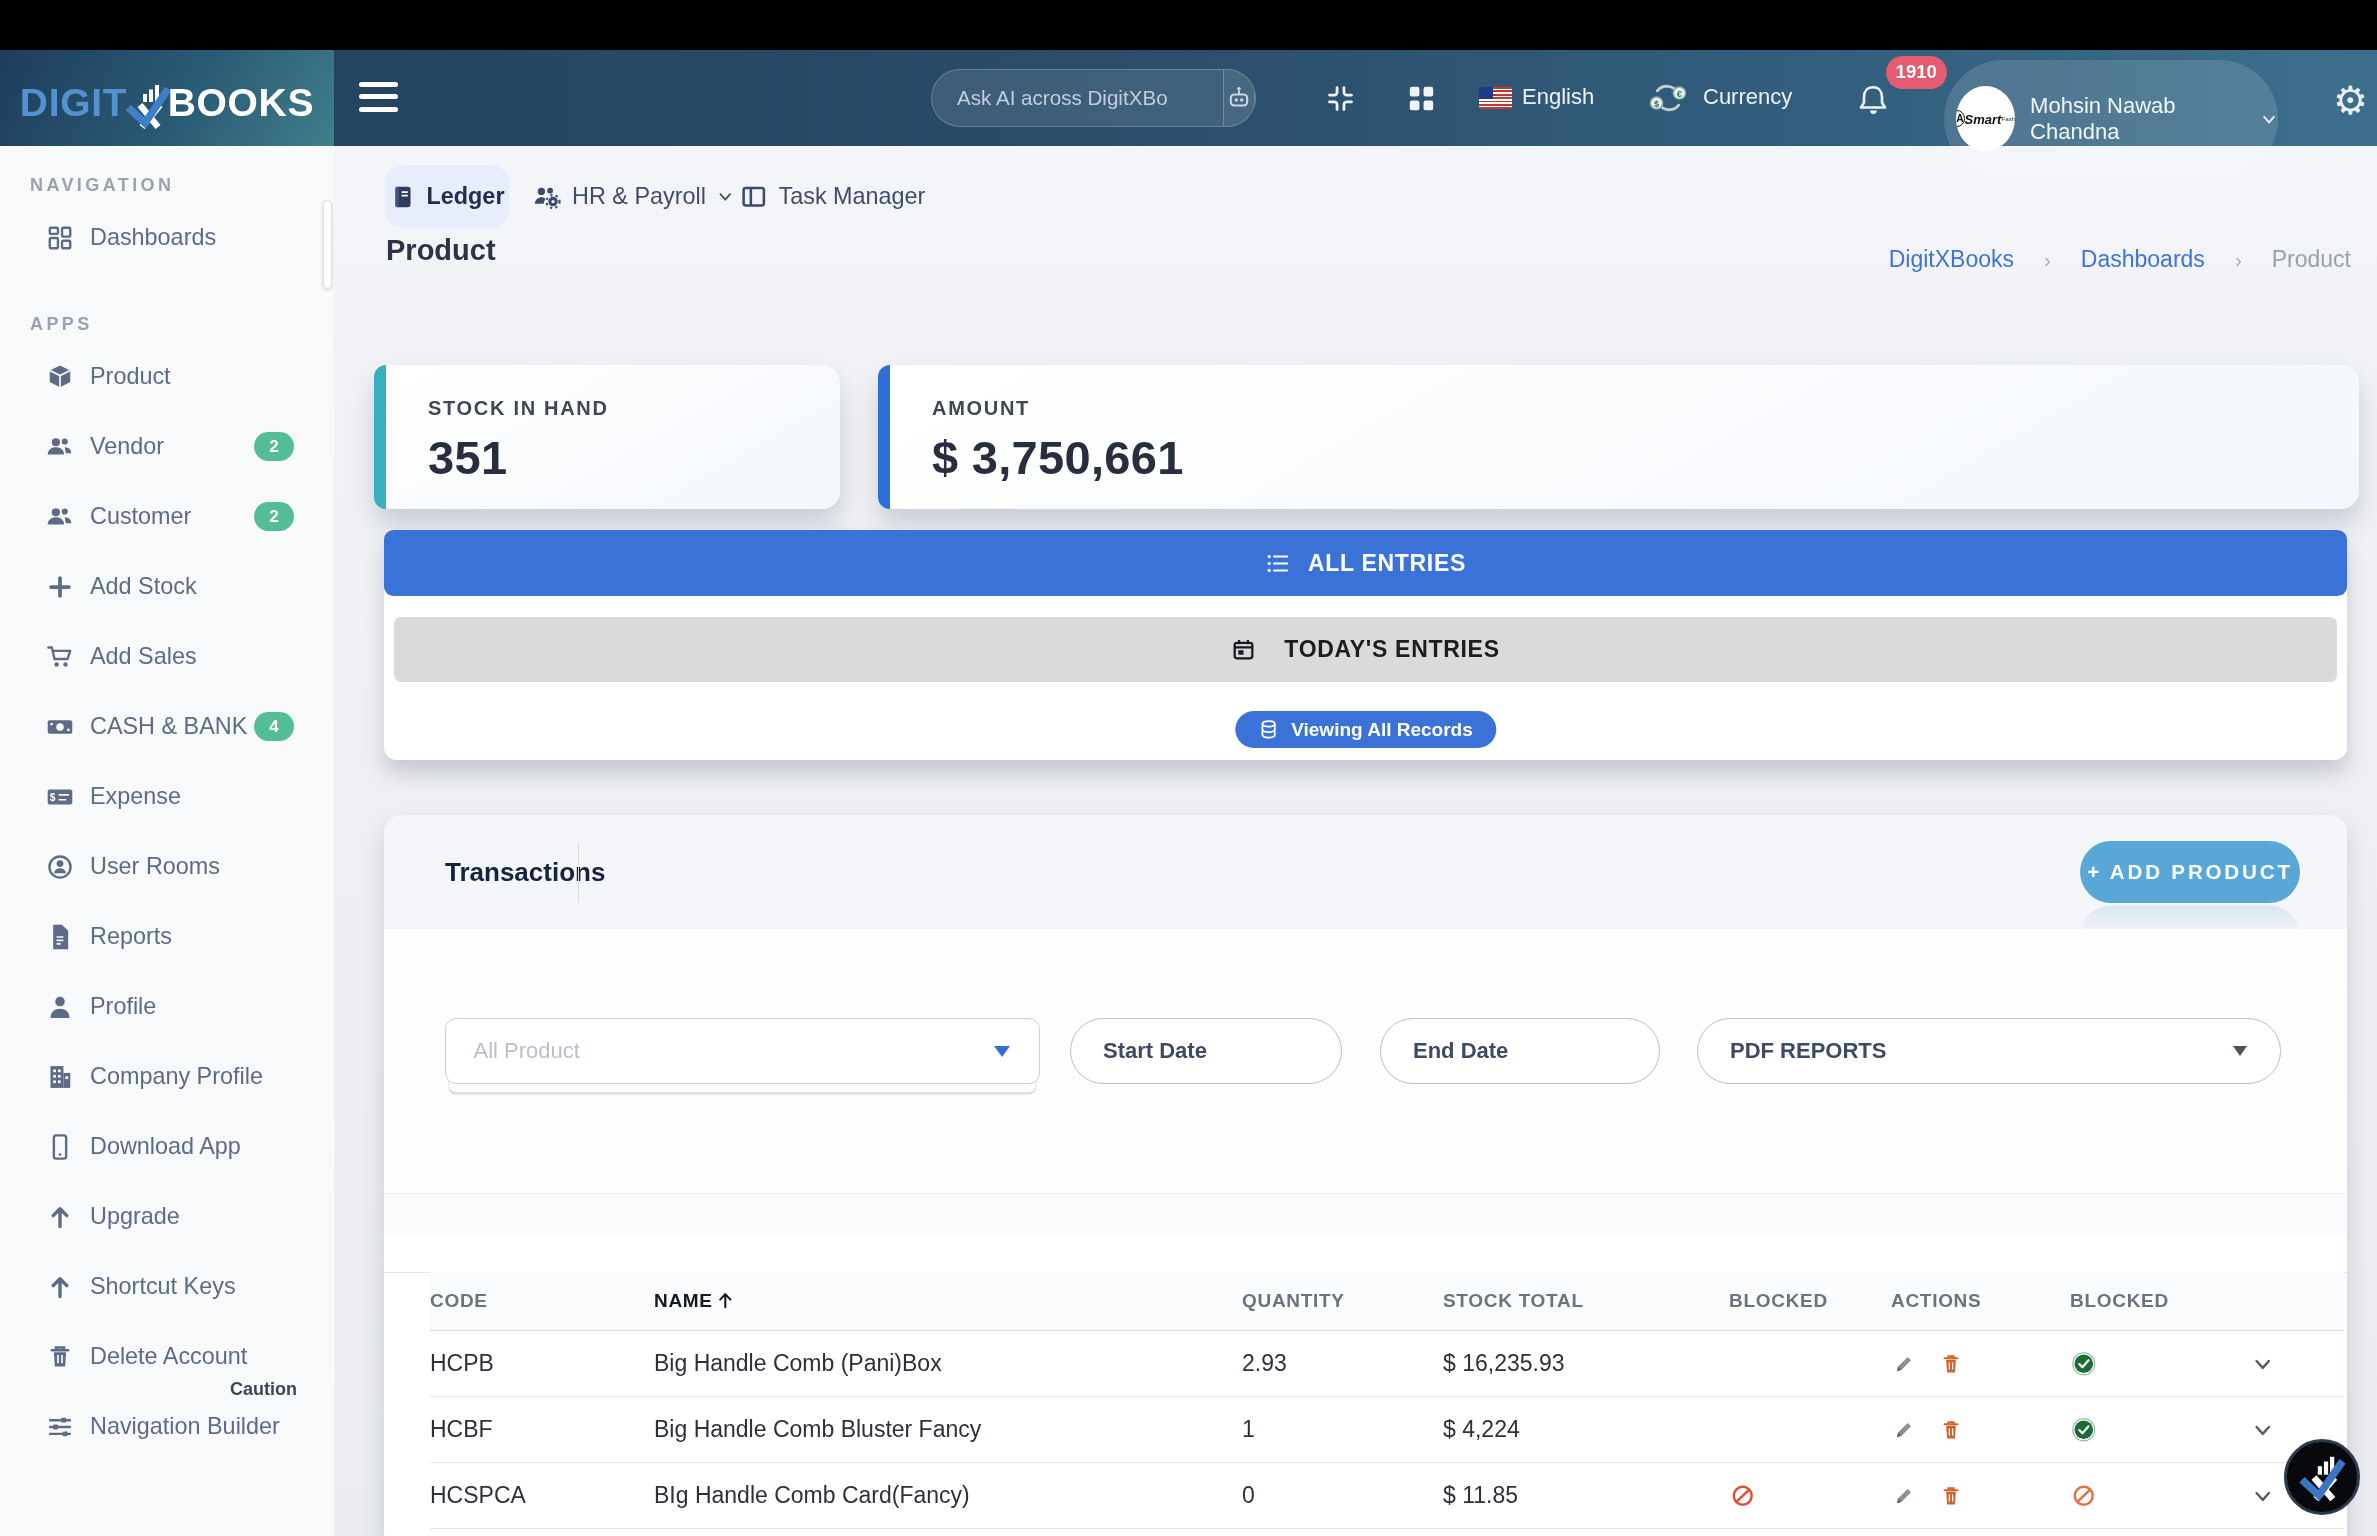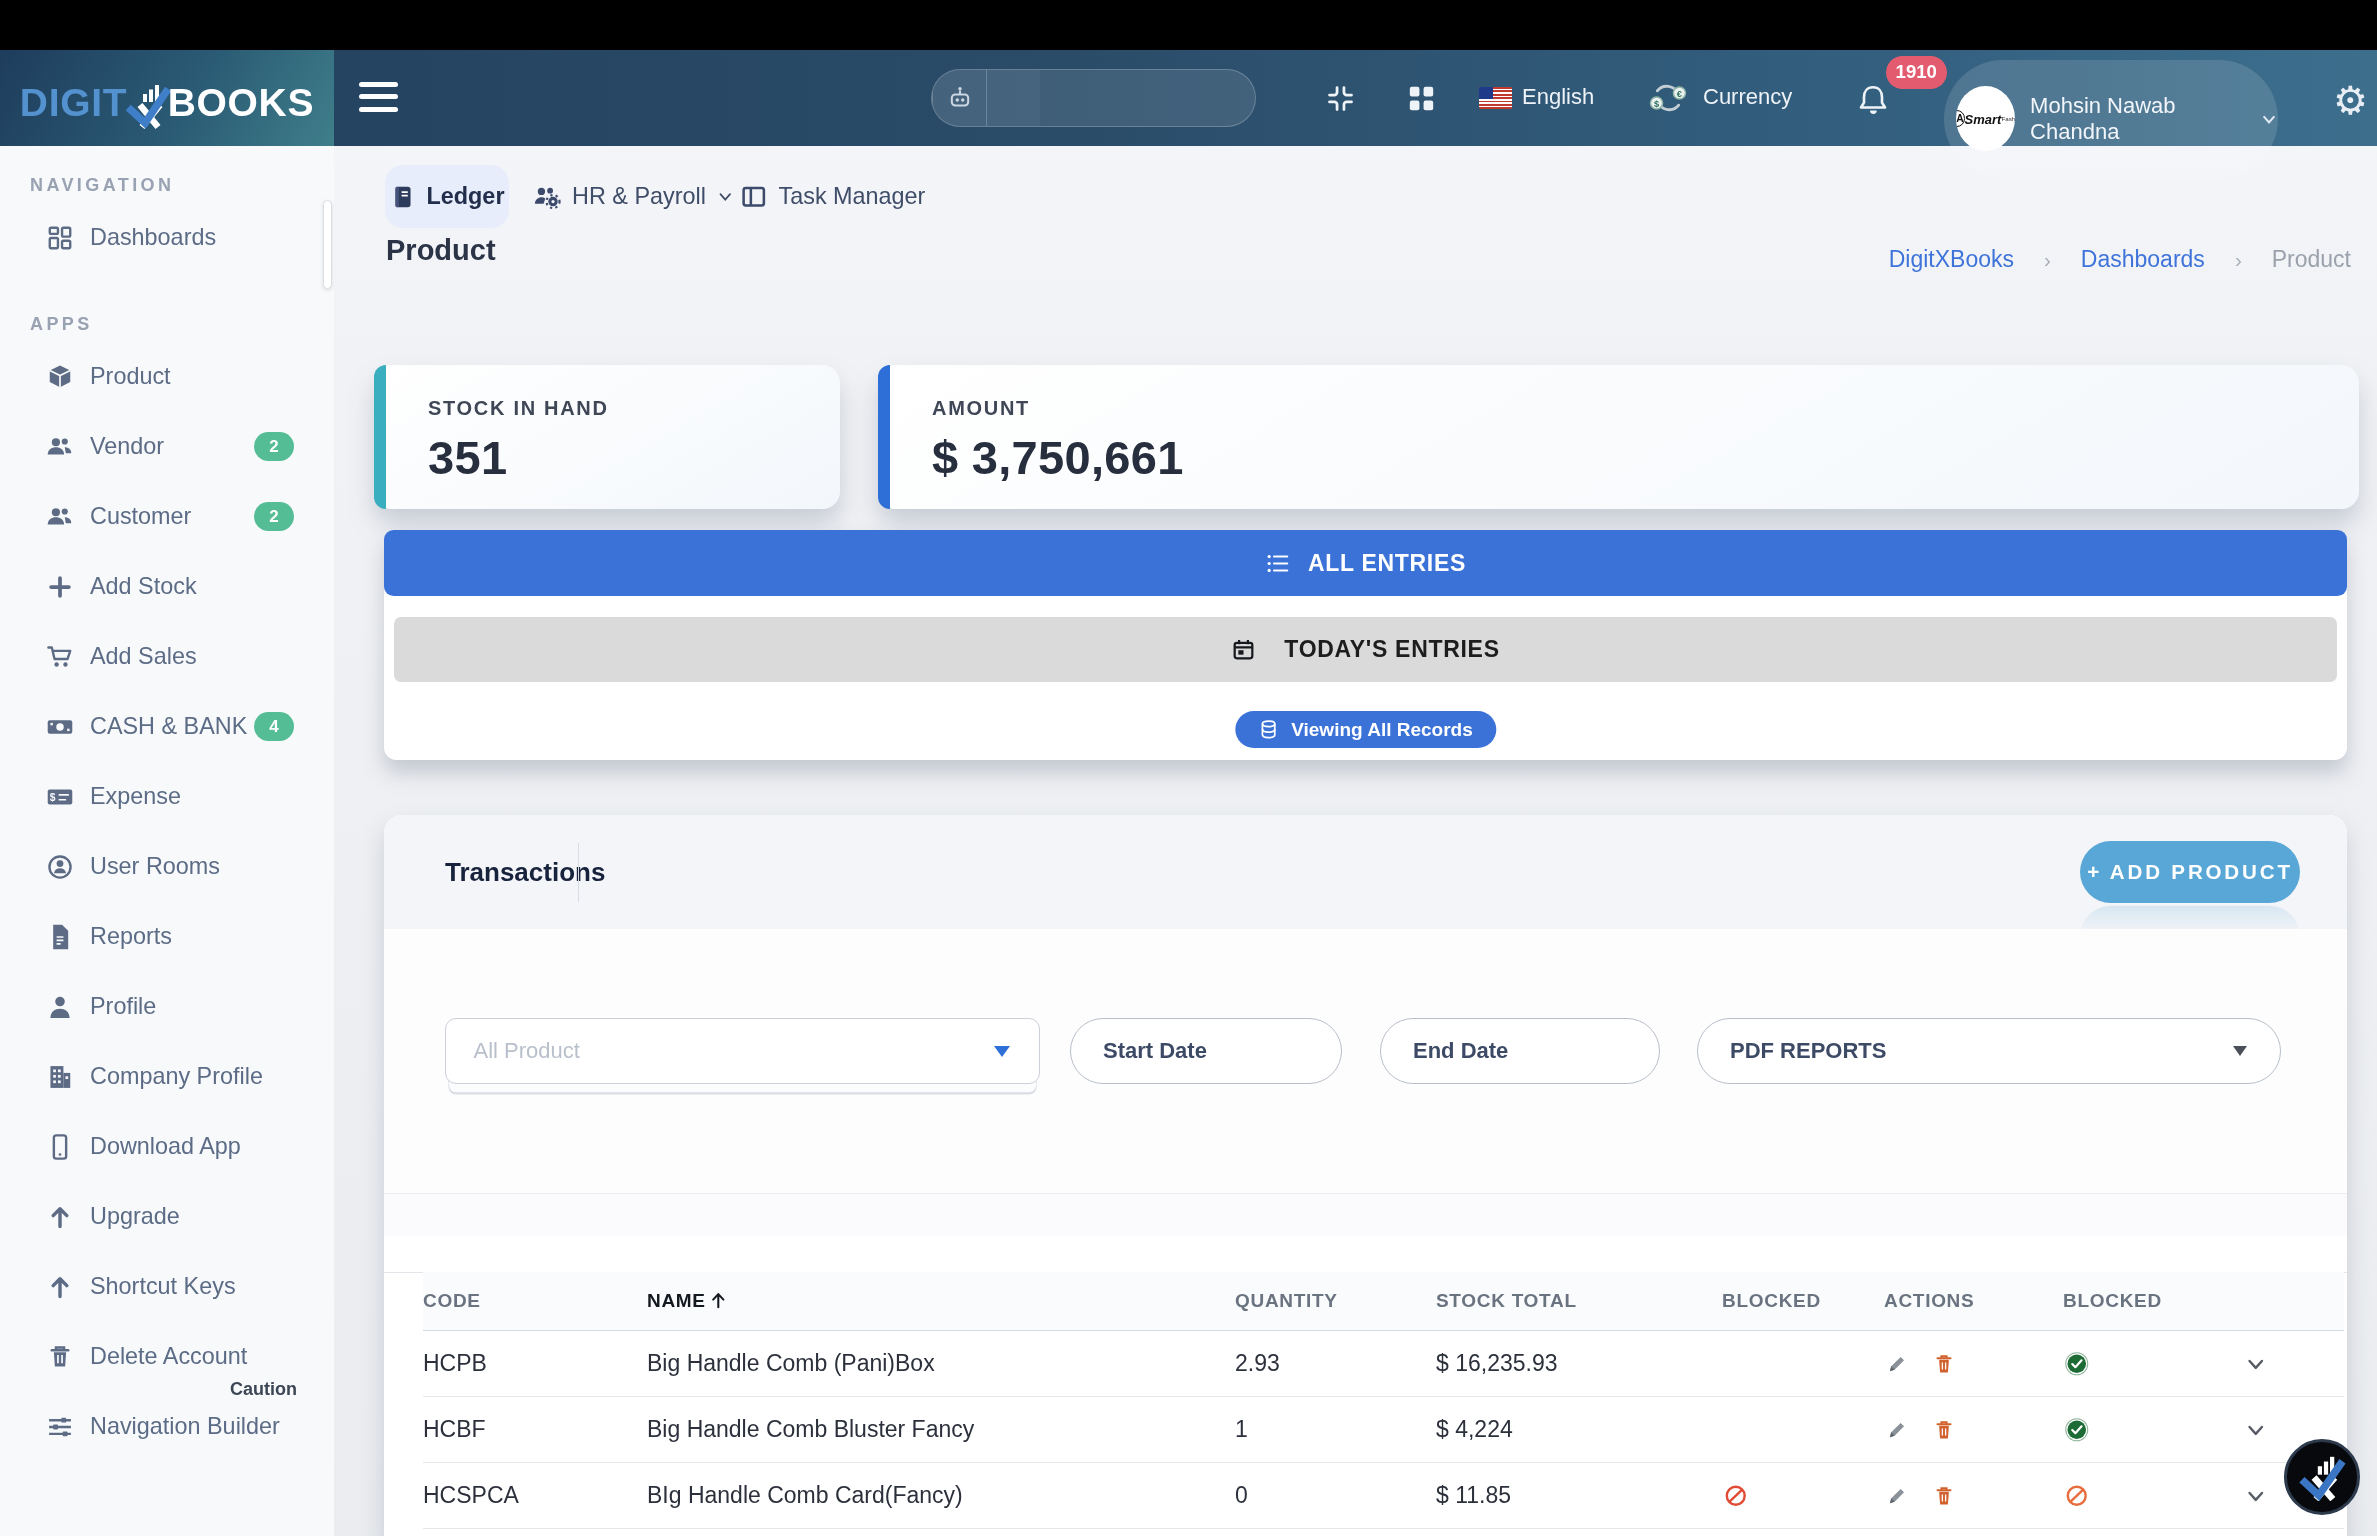--- a/index.html
+++ b/index.html
@@ -117,21 +117,21 @@
   .f-input::placeholder { color:#3d4a66; opacity:1; }
   .f-start { left:686px; width:272px; }
   .f-end { left:996px; width:280px; }
   .f-pdf { left:1313px; width:584px; border:1.4px solid #b8bfca; border-radius:33px; }
   .f-pdf .lbl { font-size:22px; font-weight:700; color:#3d4a66; margin-left:32px; }
   .band-line1 { position:absolute; left:0; right:0; top:378px; height:43px; background:#fbfbfd; border-top:1.4px solid #eceef2; }
   .band-line2 { position:absolute; left:0; right:0; top:422px; height:36px; background:#ffffff; border-bottom:1.4px solid #e2e5e9; }
 
   
   .table { position:absolute; left:39px; right:2.8px; top:457px; }
-  .trow { display:grid; grid-template-columns:224px 588px 201px 286px 162px 179px 179px 102px; align-items:center; }
+  .trow { display:grid; grid-template-columns:224px 588px 201px 286px 162px 179px 179px 102px; align-items:center;margin-left:7px; }
   .thead { height:59px; border-bottom:1.4px solid #d8dbe0; background:#fafbfc; }
   .thead .th { font-size:19px; font-weight:700; color:#6a7380; letter-spacing:0.7px; }
   .thead .th-name { color:#14181f; display:flex; gap:2px; }
   .tbody-row { height:66px; border-bottom:1.4px solid #e4e6ea; }
   .td { font-size:23px; color:#2b303b; }
   .td-actions { display:flex; align-items:center; gap:20.6px; }
   .td-center { display:flex; align-items:center; }
   .icon-btn { cursor:pointer; display:flex; }
 
   
@@ -162,20 +162,21 @@
       </div>
     </div>
 
     <div class="hamburger">
         <i></i>
         <i></i>
         <i></i>
       </div>
 
     <div class="search-pill">
+      <input class="search-input" placeholder="Ask AI across DigitXBo" style="">
       <span class="pill-seg">
         <svg width="30" height="30" viewBox="0 0 44 44">
           <rect x="10" y="17" width="24" height="16" rx="5" stroke="#cbd6e3" stroke-width="3" fill="none"></rect>
           <circle cx="18" cy="25" r="2.6" fill="#cbd6e3"></circle>
             <circle cx="26" cy="25" r="2.6" fill="#cbd6e3"></circle>
           <path d="M22 17V11" stroke="#cbd6e3" stroke-width="3"></path>
             <circle cx="22" cy="8.5" r="2.6" fill="#cbd6e3"></circle>
         </svg>
       </span>
       <span class="pill-seg">

